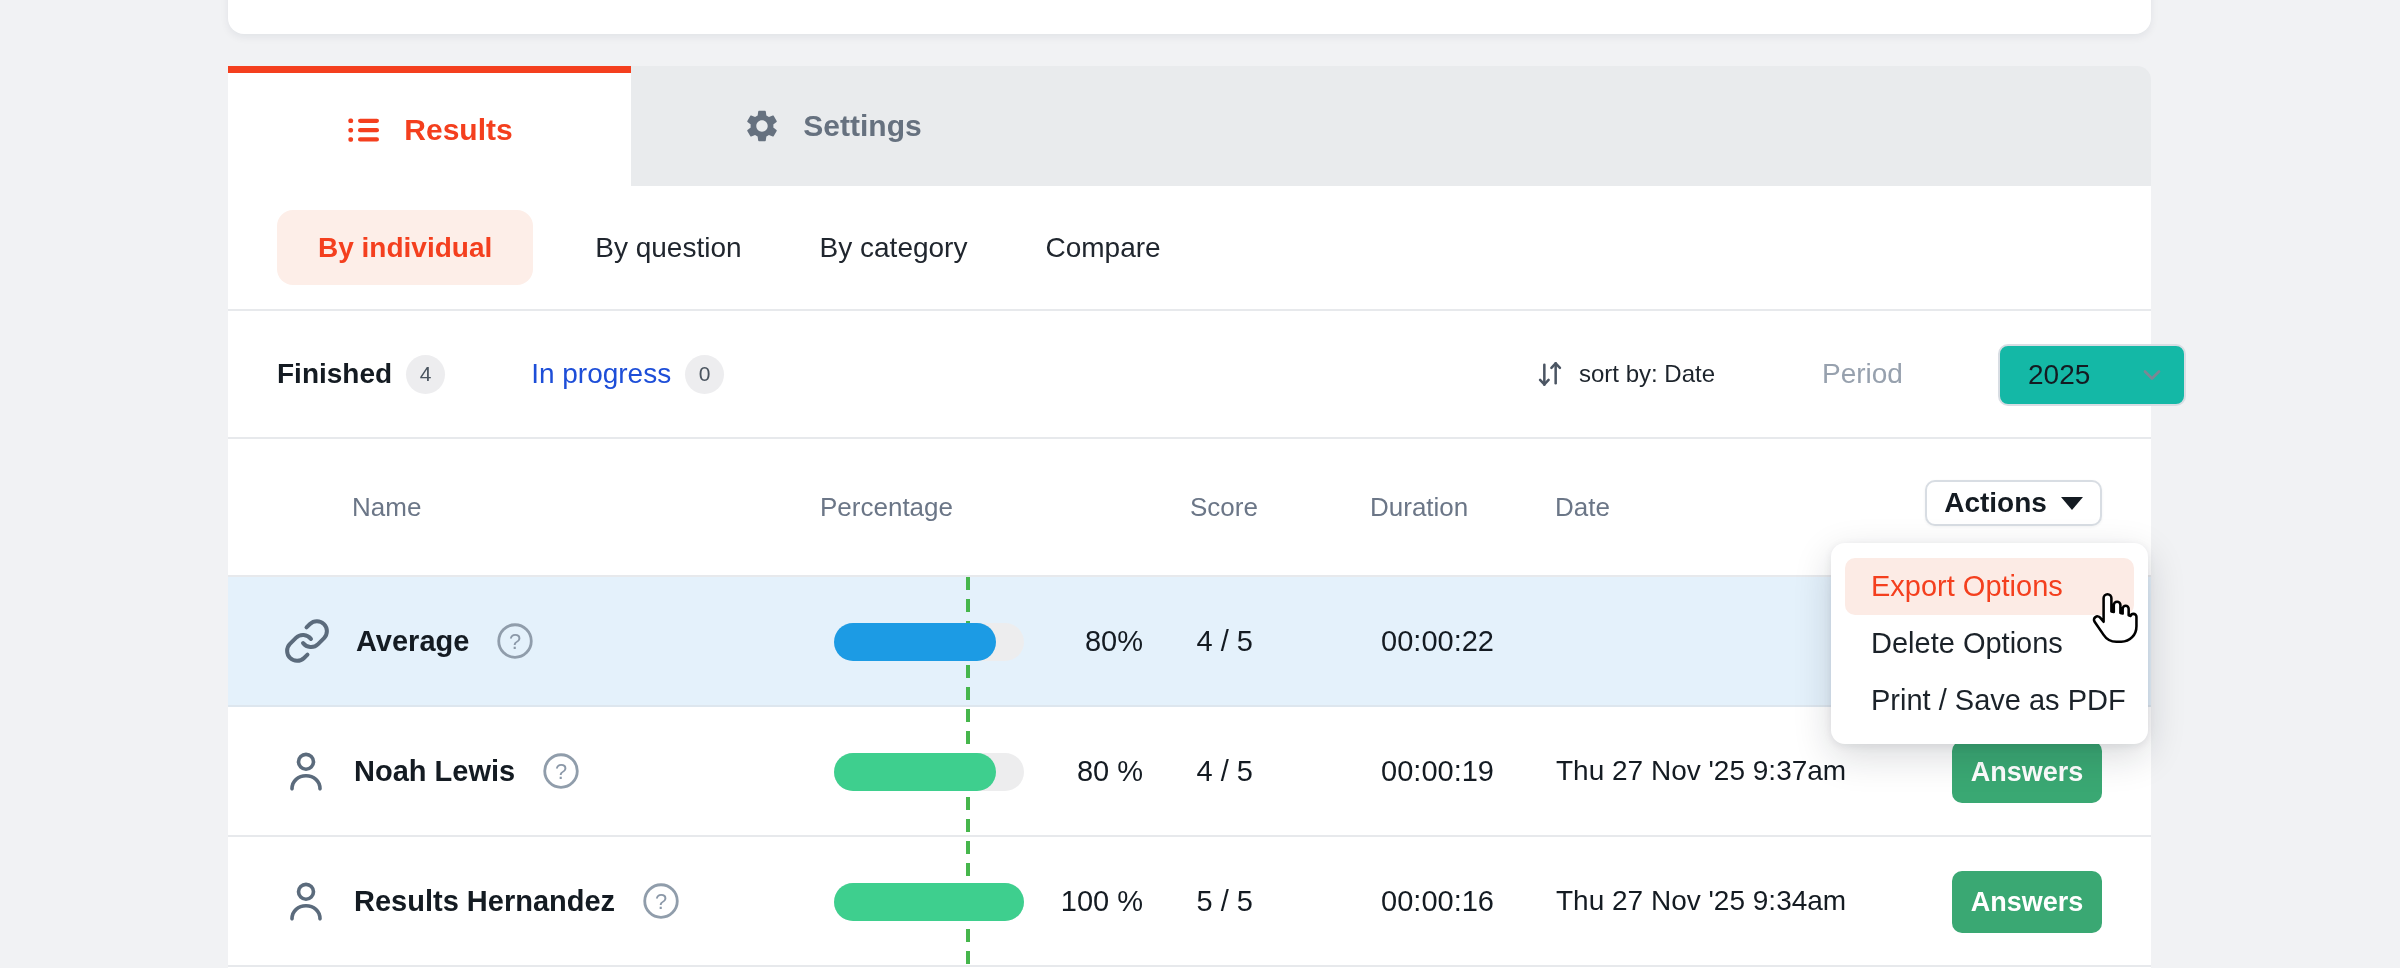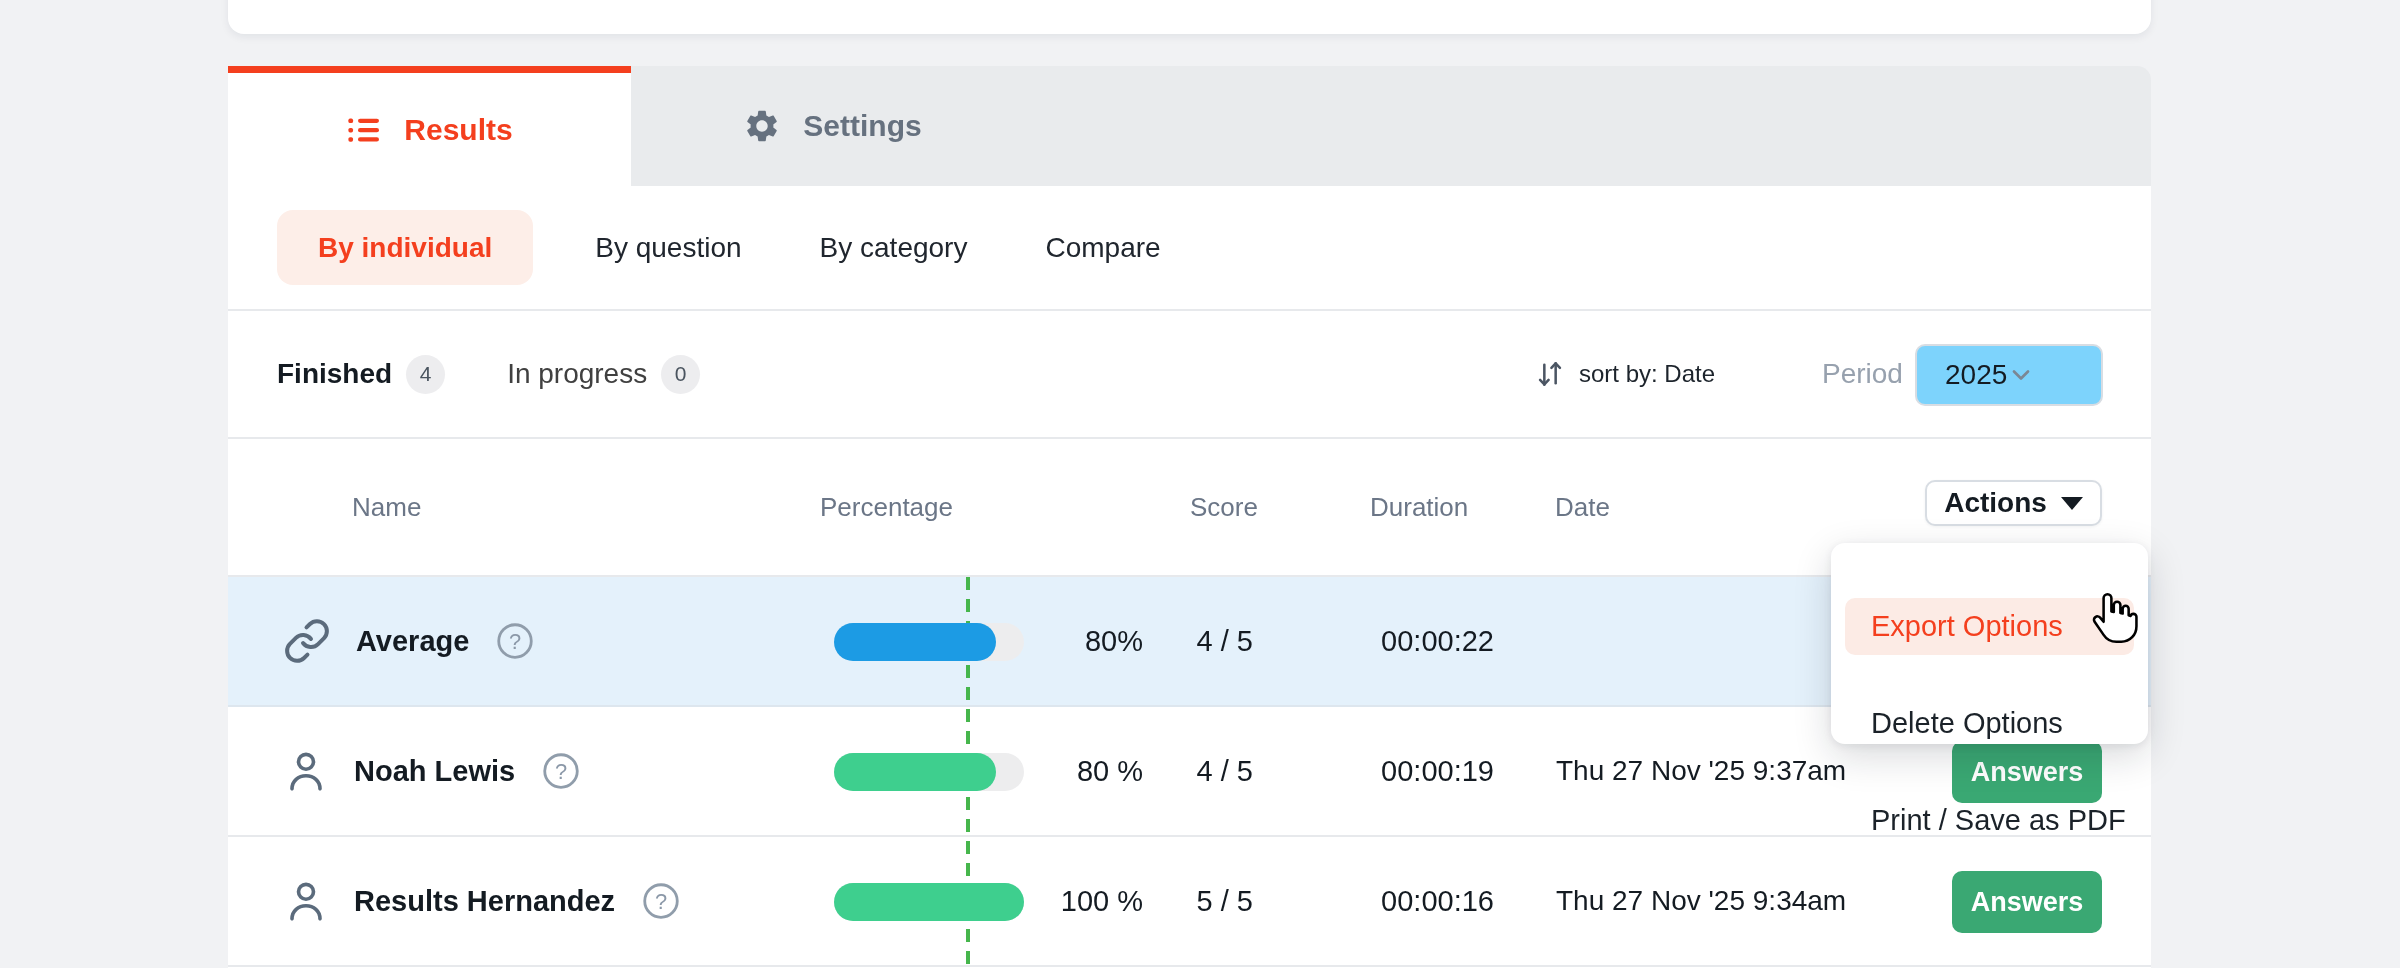--- a/index.html
+++ b/index.html
@@ -27,29 +27,29 @@
     padding-left:49px;gap:46px;}
   .pill{height:75px;padding:0 41px;border-radius:16px;background:#fdeee8;color:#f43f1e;
     font-size:28px;font-weight:700;display:flex;align-items:center;cursor:pointer;}
   .subtab{font-size:28px;font-weight:400;color:#20262e;padding:0 16px;cursor:pointer;}
 
   
   .filterbar{position:relative;height:128px;border-bottom:2px solid #e7e9ec;}
   .fgroup{position:absolute;top:0;height:100%;display:flex;align-items:center;}
   .fin{left:49px;gap:14px;}
   .flabel-b{font-size:28px;font-weight:700;color:#141b22;cursor:pointer;}
-  .flabel{font-size:28px;font-weight:400;color:#404040;cursor:pointer;}
+  .flabel{font-size:28px;font-weight:400;color:#1d4ed8;cursor:pointer;margin-left:24px;}
   .badge{min-width:39px;height:39px;border-radius:20px;background:#ededef;color:#4a545f;font-size:21px;
     display:flex;align-items:center;justify-content:center;padding:0 10px;}
   .gap-big{width:34px;}
   .sortgroup{left:1307px;gap:12px;cursor:pointer;}
   .sorttext{font-size:24px;font-weight:500;color:#1d242c;}
   .periodlbl{left:1594px;font-size:28px;color:#97a1ae;}
-  .select{position:absolute;left:1687px;top:33px;width:188px;height:62px;border:2px solid #d8dde3;
-    border-radius:10px;background:#7dd3fc;display:flex;align-items:center;
+  .select{position:absolute;left:1770px;top:33px;width:188px;height:62px;border:2px solid #d8dde3;
+    border-radius:10px;background:#14b8a6;display:flex;align-items:center;justify-content:space-between;
     padding:0 18px 0 28px;cursor:pointer;}
   .selectval{font-size:28px;font-weight:500;color:#141b22;}
 
   
   .thead{position:relative;height:138px;border-bottom:2px solid #e7e9ec;font-size:26px;font-weight:500;color:#6b7687;}
   .hcell{position:absolute;top:0;height:100%;display:flex;align-items:center;}
   .actions-btn{position:absolute;left:1697px;top:41px;width:177px;height:46px;background:#fff;
     border:2px solid #d8dde3;border-radius:10px;display:flex;align-items:center;justify-content:center;gap:14px;
     font-size:28px;font-weight:700;color:#141b22;box-shadow:0 1px 3px rgba(20,30,50,.06);cursor:pointer;}
   .caret{width:0;height:0;border-left:11px solid transparent;border-right:11px solid transparent;
@@ -74,21 +74,21 @@
     font-size:27px;font-weight:700;cursor:pointer;}
 
   
   .dashline{position:absolute;left:966px;top:577px;width:4px;height:391px;z-index:1;
     background:repeating-linear-gradient(to bottom,#46b64c 0 13px,transparent 13px 22px);}
 
   
   .menu{position:absolute;left:1831px;top:543px;width:317px;height:201px;background:#fff;border-radius:14px;
     box-shadow:0 12px 38px rgba(16,24,40,.16),0 2px 8px rgba(16,24,40,.08);z-index:10;padding:15px 14px;}
   .mitem{height:57px;border-radius:10px;display:flex;align-items:center;padding-left:26px;
-    font-size:29px;font-weight:500;color:#1b2229;cursor:pointer;margin-top:40px;}
+    font-size:29px;font-weight:500;color:#1b2229;cursor:pointer;}
   .mitem-hl{background:#fcebe5;color:#f43f1e;}
 
   .cursor{position:absolute;left:2088px;top:590px;z-index:20;}
 
   .helpicon,.rowicon{display:block;}
 </style>
 </head>
 <body>
 
 <div class="stage">

